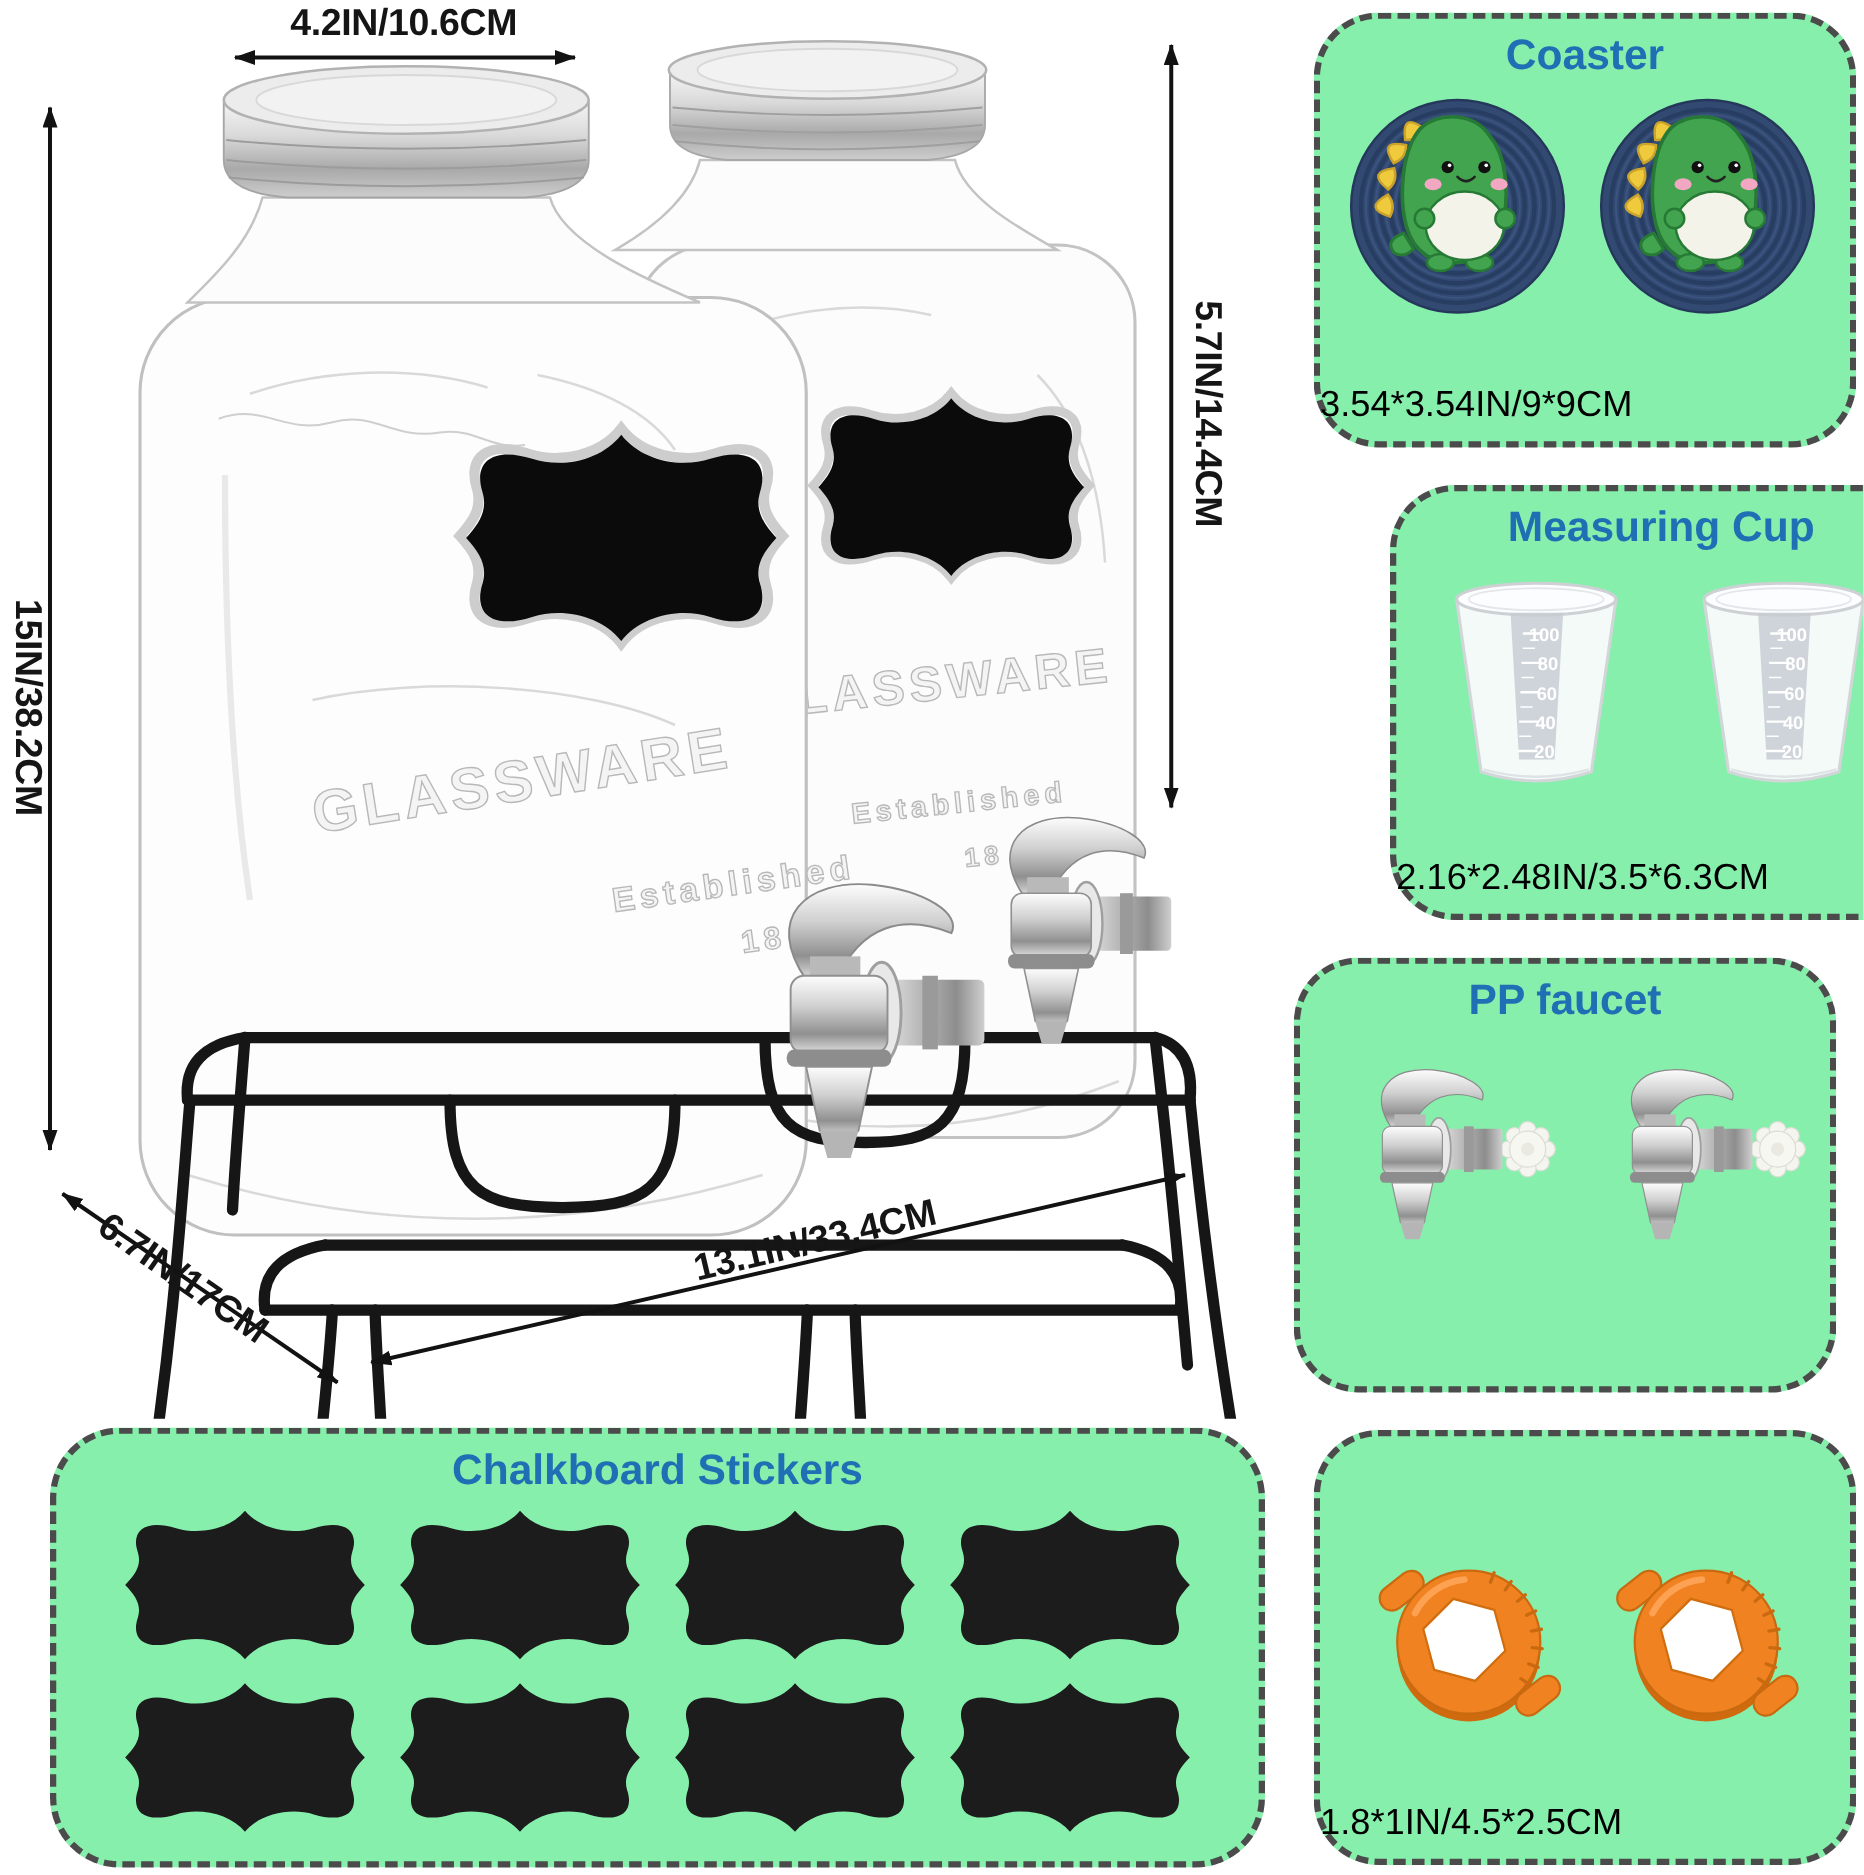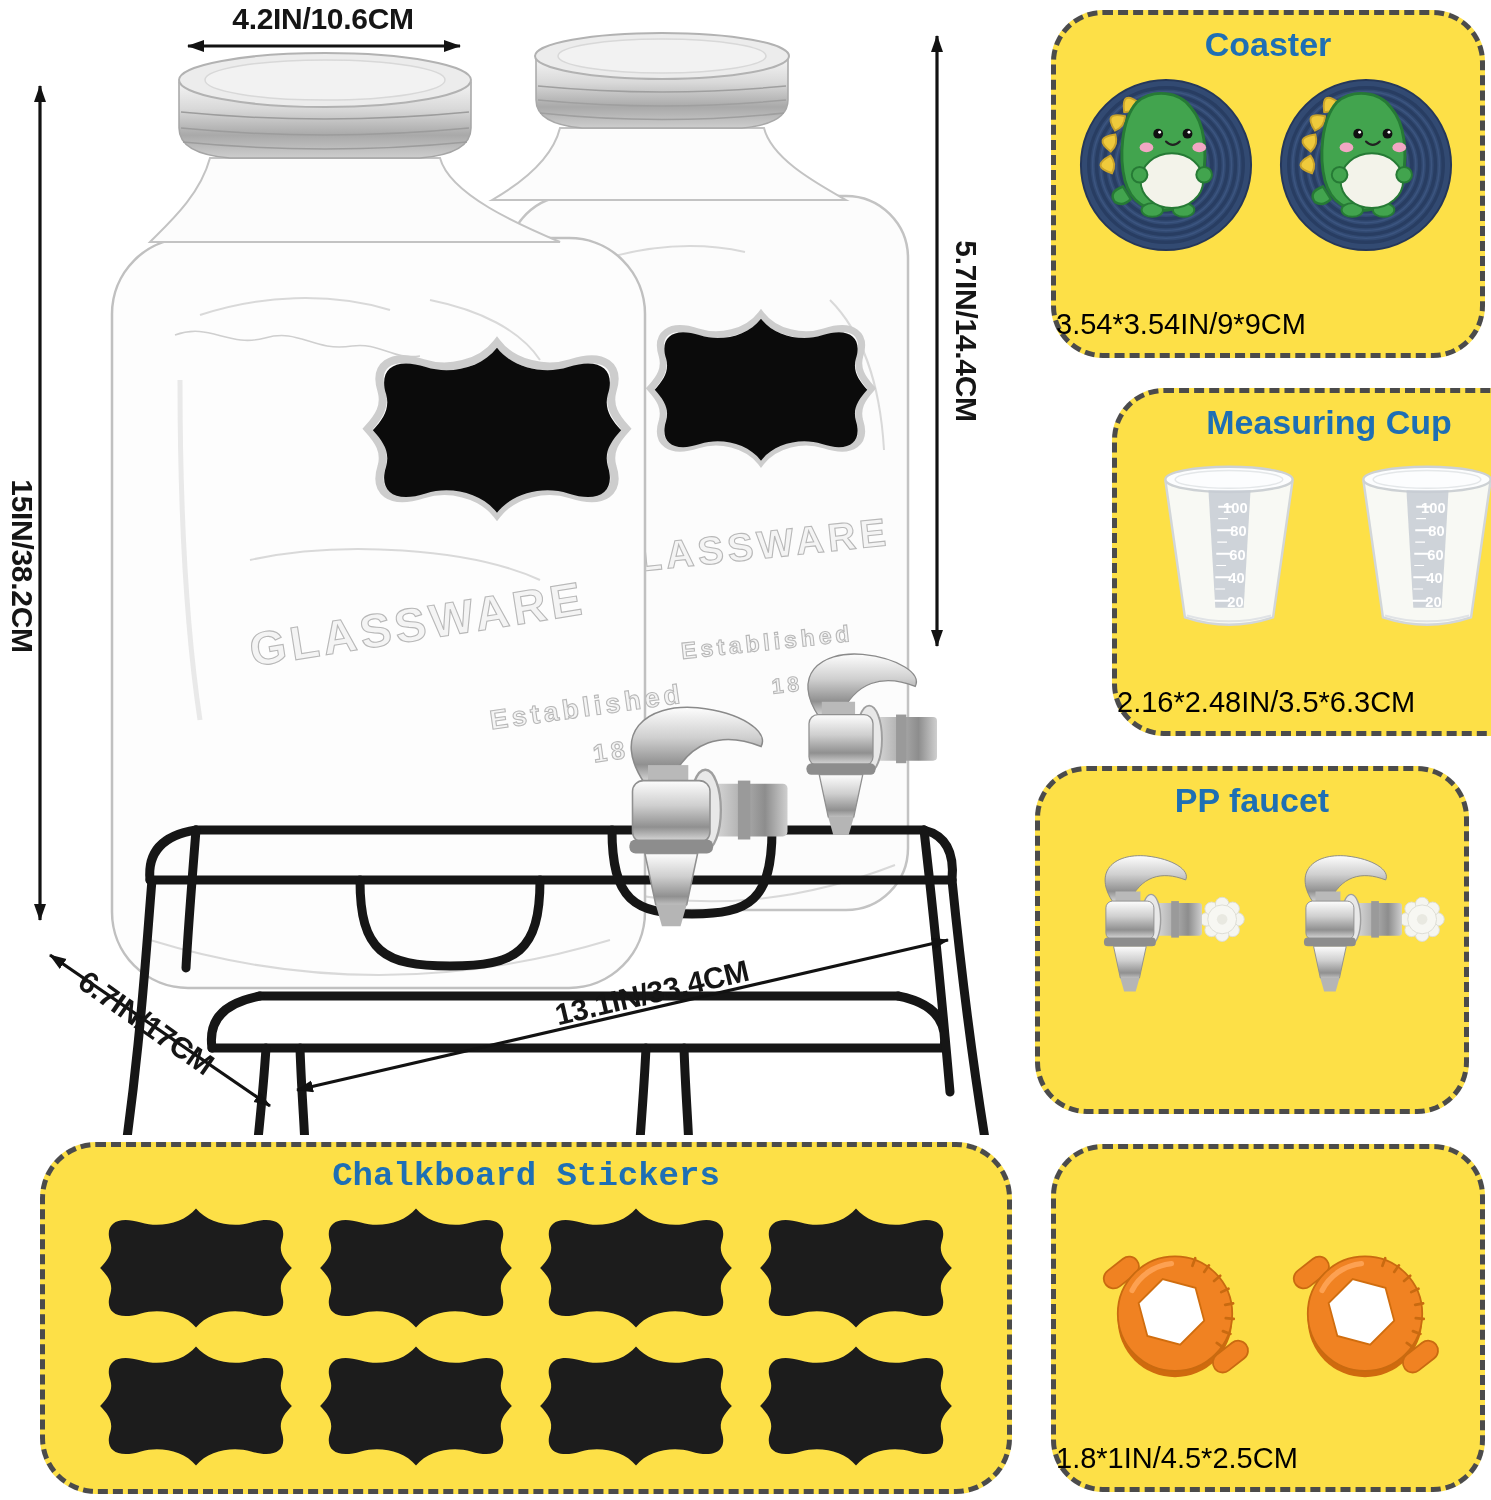--- a/index.html
+++ b/index.html
@@ -4,22 +4,22 @@
 <style>
   html,body{margin:0;padding:0;background:#fff;}
   .canvas{position:relative;width:1491px;height:1500px;background:#ffffff;overflow:hidden;
           font-family:"Liberation Sans",sans-serif;}
   svg{display:block;}
   .main-art{position:absolute;left:0;top:0;}
   .dim{position:absolute;font-size:30px;font-weight:600;color:#151515;white-space:nowrap;
        text-align:center;letter-spacing:-0.3px;}
   .dim.v{width:300px;transform:rotate(90deg);}
   .panel{position:absolute;width:434px;height:348px;border:5px dashed #4b4b4b;border-radius:52px;
-         box-sizing:border-box;background:#fde047;}
-  .panel.chalk{left:40px;top:1142px;width:972px;height:352px;border-radius:56px;font-family:Liberation Mono, monospace;}
+         box-sizing:border-box;background:#86efac;}
+  .panel.chalk{left:40px;top:1142px;width:972px;height:352px;border-radius:56px;}
   .ptitle{position:absolute;top:10px;left:0;width:100%;text-align:center;font-size:34px;
           font-weight:700;color:#1e6fb4;}
   .psize{position:absolute;bottom:12px;left:0;width:100%;text-align:left;font-size:29px;
          color:#000;}
   .pitem{position:absolute;}
   .sticker-row{position:absolute;left:0;width:100%;display:flex;justify-content:center;gap:16px;}
   .row1{top:56px;} .row2{top:194px;}
   .emboss{font-weight:bold;fill:#f4f4f4;stroke:#b8b8b8;stroke-width:1.1px;letter-spacing:4px;
           font-family:"Liberation Sans",sans-serif;}
   .wire{fill:none;stroke:#161616;stroke-width:9;stroke-linecap:round;stroke-linejoin:round;}

